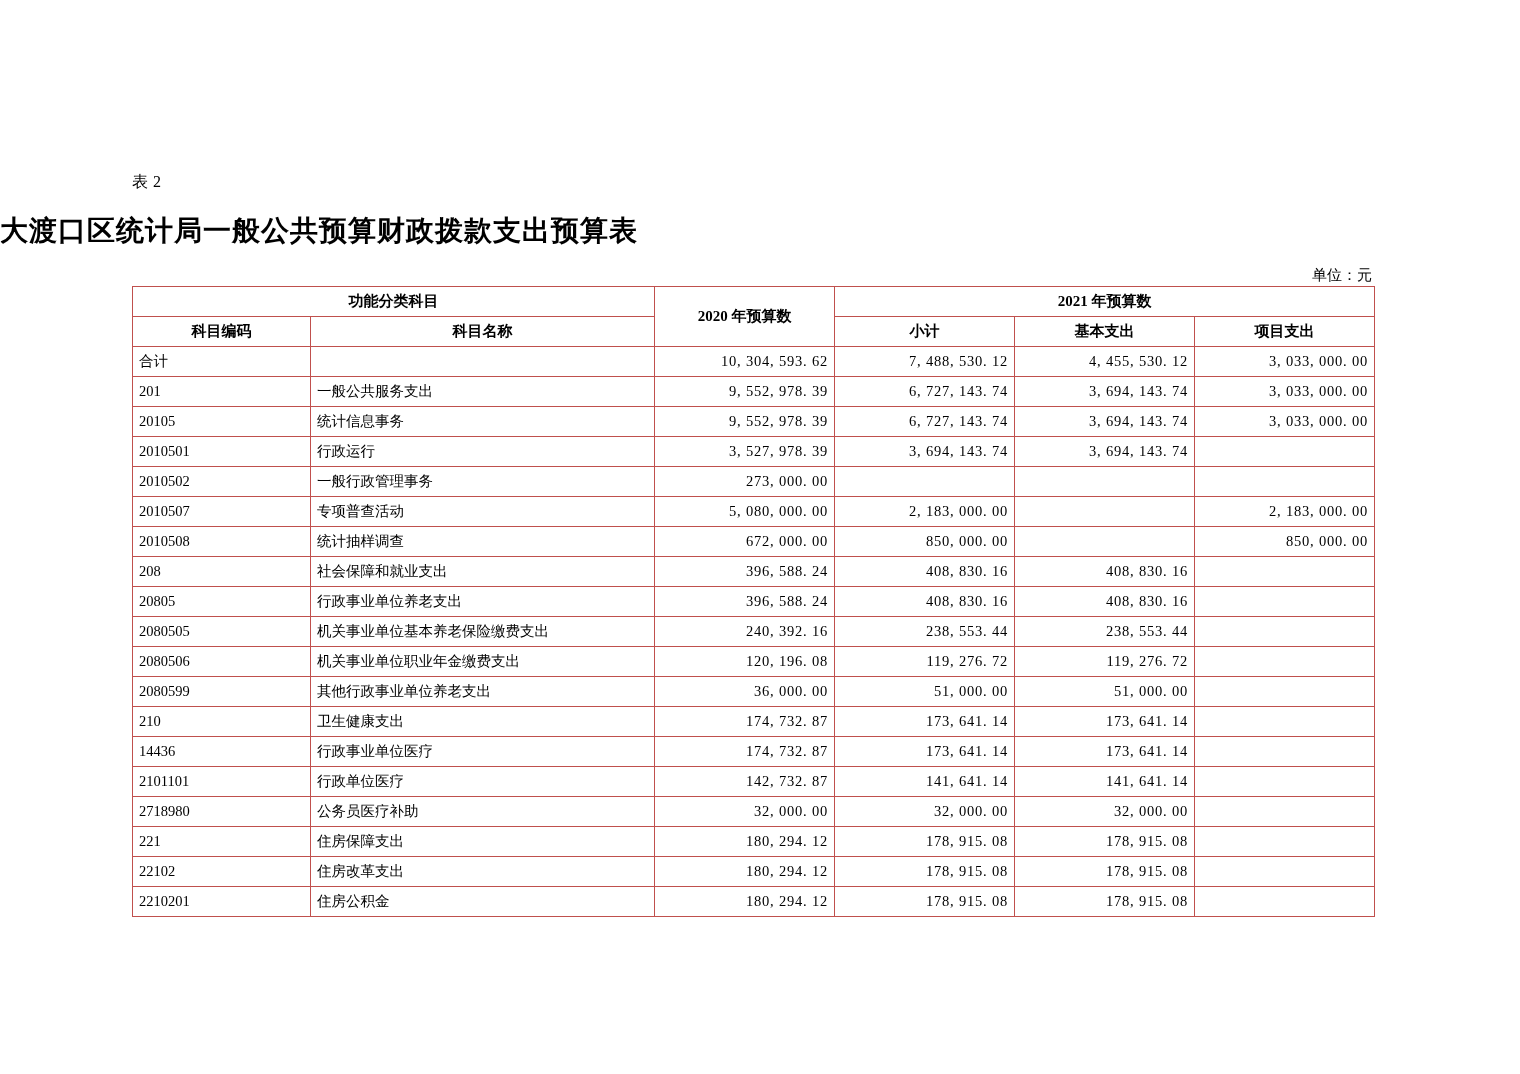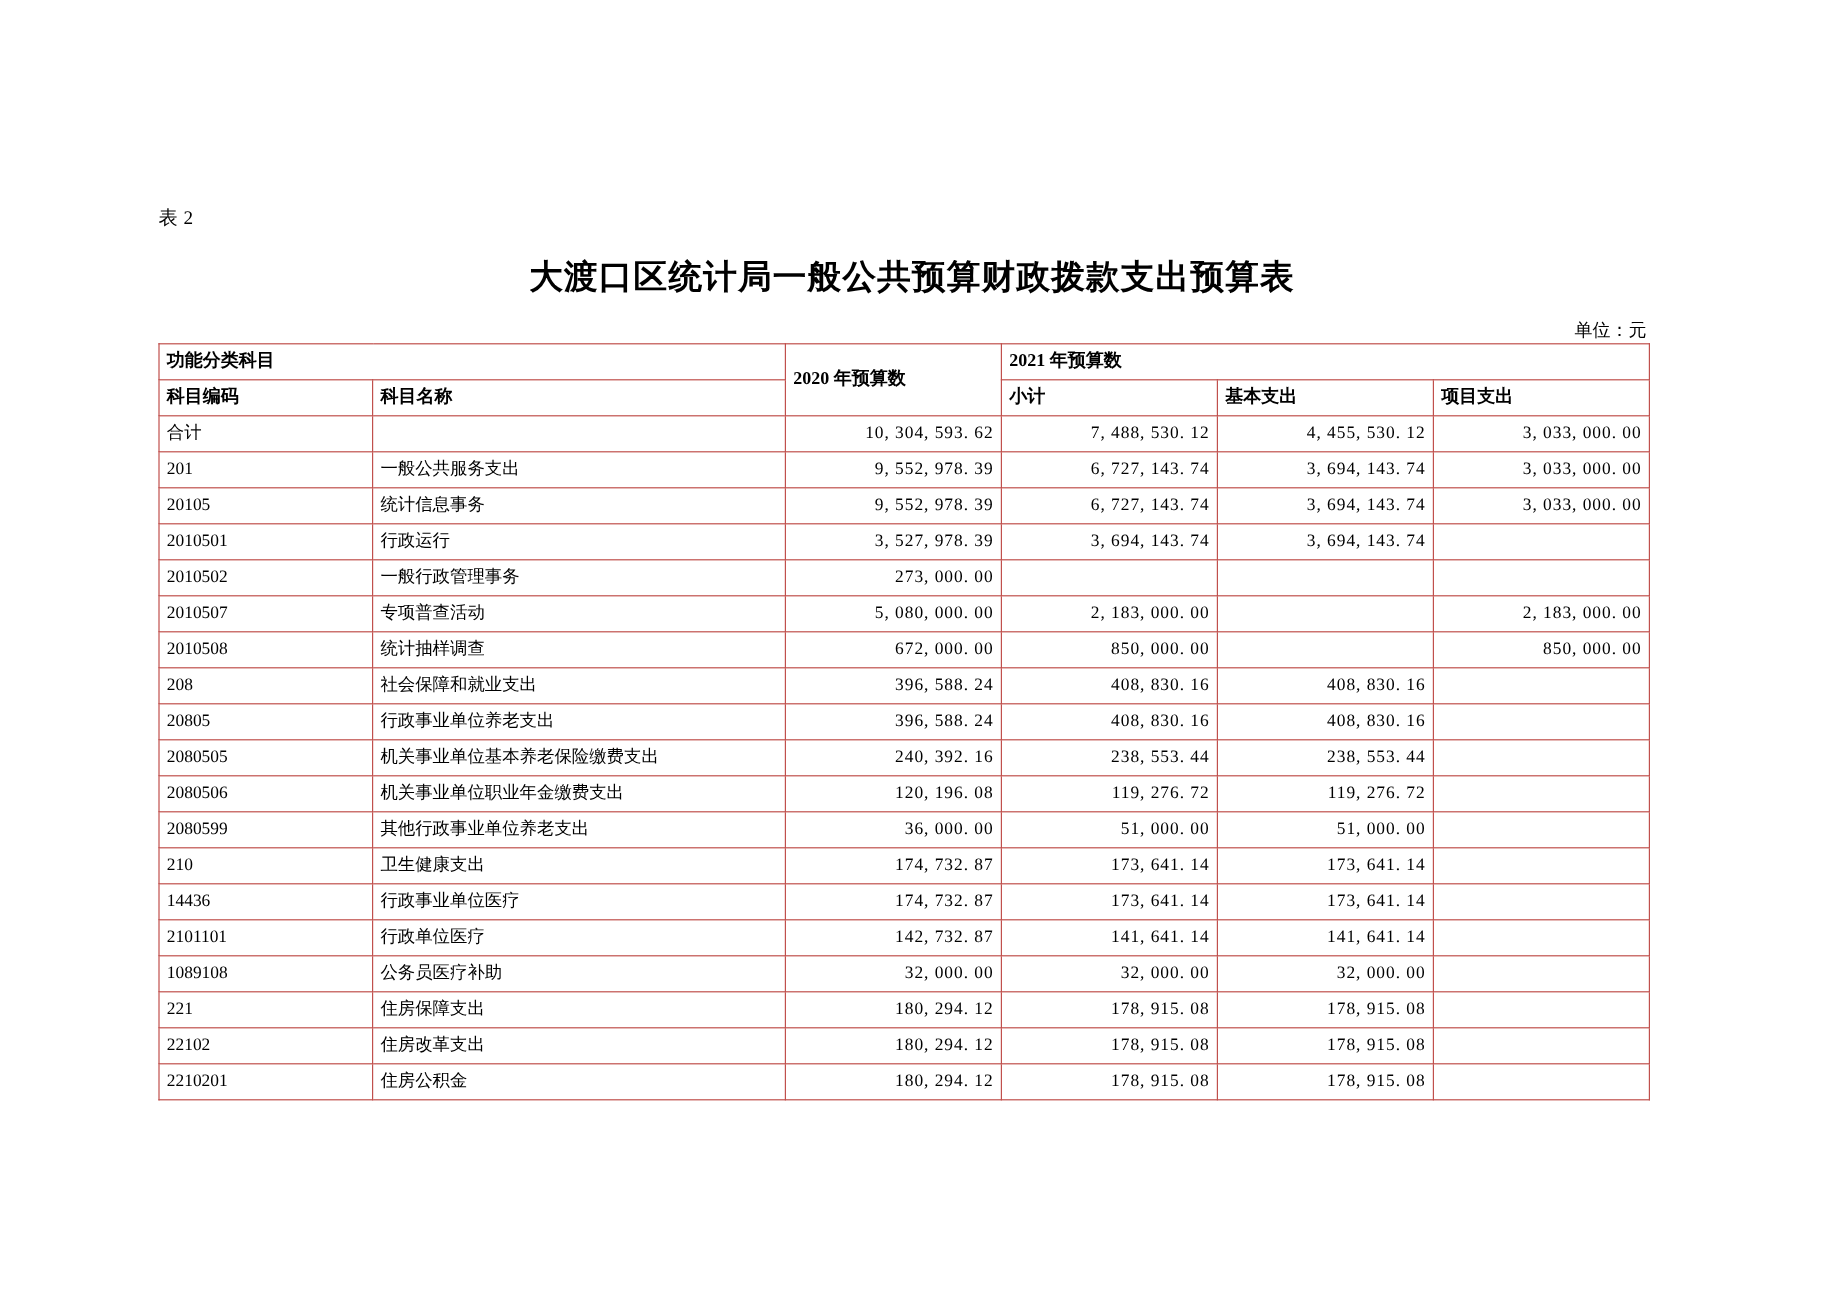--- a/index.html
+++ b/index.html
@@ -26,21 +26,20 @@
     left: 132px;
     top: 172px;
     font-size: 16px;
     letter-spacing: 0.5px;
   }
   .doc-title {
     position: absolute;
     left: 0;
     top: 212px;
     width: 1520px;
-    text-align: center;
     font-size: 28px;
     font-weight: bold;
     letter-spacing: 1px;
   }
   .unit-note {
     position: absolute;
     right: 148px;
     top: 266px;
     font-size: 15px;
   }
@@ -58,21 +57,21 @@
   table.budget th,
   table.budget td {
     border: 1px solid #c0504d;
     font-size: 14.5px;
     height: 30px;
     padding: 0 6px;
     line-height: 1.1;
     box-sizing: border-box;
   }
   table.budget th {
-    text-align: left;
+    text-align: center;
     font-weight: bold;
     font-size: 15px;
   }
   col.c-code { width: 178px; }
   col.c-name { width: 344px; }
   col.c-y2020 { width: 180px; }
   col.c-sub { width: 180px; }
   col.c-basic { width: 180px; }
   col.c-proj { width: 180px; }
 
@@ -248,21 +247,21 @@
           </tr>
           <tr>
             <td class="code lv2">2101101</td>
             <td class="name name-lv3">行政单位医疗</td>
             <td class="num">142, 732. 87</td>
             <td class="num">141, 641. 14</td>
             <td class="num">141, 641. 14</td>
             <td class="num"></td>
           </tr>
           <tr>
-            <td class="code lv2">1089108</td>
+            <td class="code lv2">2718980</td>
             <td class="name name-lv3">公务员医疗补助</td>
             <td class="num">32, 000. 00</td>
             <td class="num">32, 000. 00</td>
             <td class="num">32, 000. 00</td>
             <td class="num"></td>
           </tr>
           <tr>
             <td class="code lv0">221</td>
             <td class="name name-lv0">住房保障支出</td>
             <td class="num">180, 294. 12</td>

